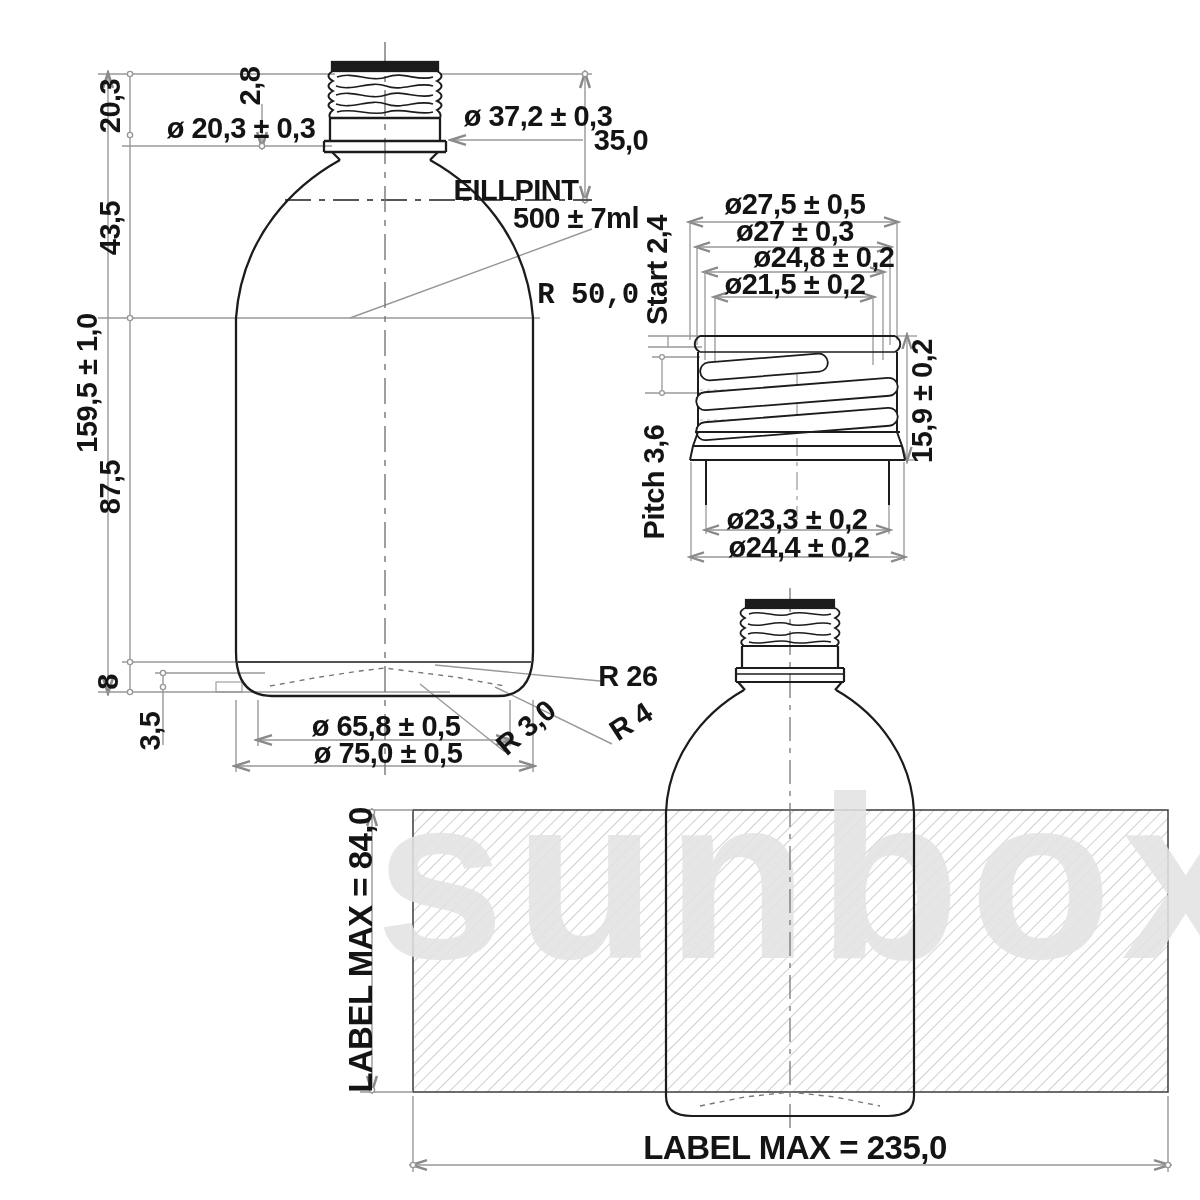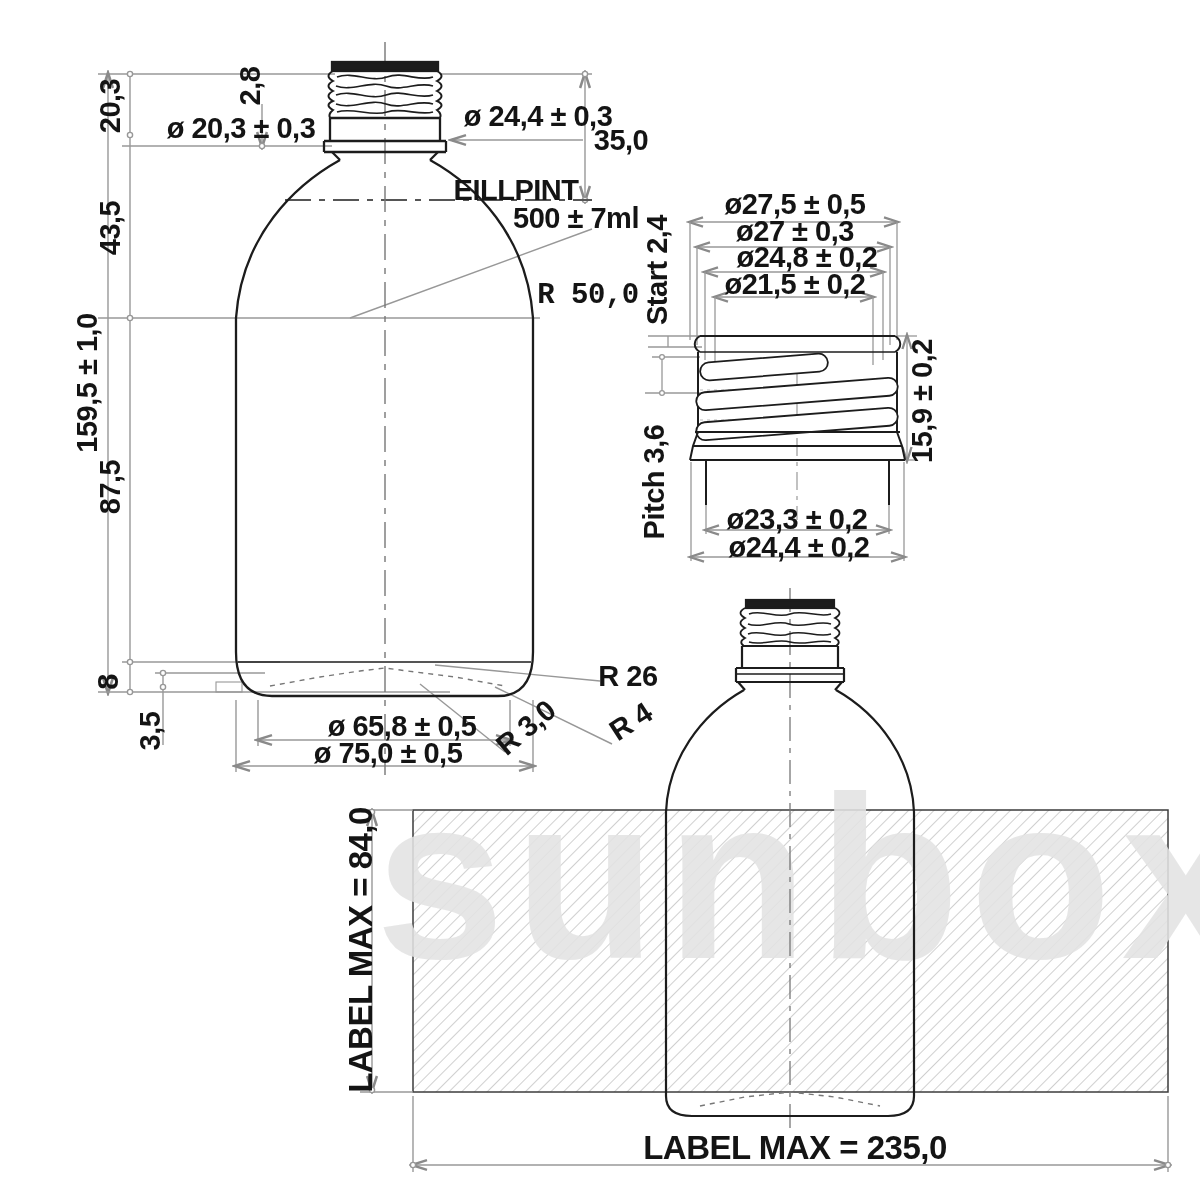--- a/index.html
+++ b/index.html
@@ -225,35 +225,35 @@
 
     <div class="lbl r90" style="left:110px;top:106px;">20,3</div>
     <div class="lbl r90" style="left:110px;top:228px;">43,5</div>
     <div class="lbl r90" style="left:87px;top:383px;">159,5 ± 1,0</div>
     <div class="lbl r90" style="left:110px;top:487px;">87,5</div>
     <div class="lbl r90" style="left:108px;top:682px;">8</div>
     <div class="lbl r90" style="left:150px;top:731px;">3,5</div>
 
     <div class="lbl" style="left:241px;top:128px;">ø 20,3 ± 0,3</div>
     <div class="lbl r90" style="left:250px;top:86px;">2,8</div>
-    <div class="lbl" style="left:538px;top:116px;">ø 24,4 ± 0,3</div>
+    <div class="lbl" style="left:538px;top:116px;">ø 37,2 ± 0,3</div>
     <div class="lbl" style="left:621px;top:140px;">35,0</div>
     <div class="lbl" style="left:516px;top:190px;">EILLPINT</div>
     <div class="lbl" style="left:576px;top:218px;">500 ± 7ml</div>
     <div class="lbl" style="left:588px;top:295px;font-family:Liberation Mono, monospace;">R 50,0</div>
 
     <div class="lbl" style="left:628px;top:676px;">R 26</div>
     <div class="lbl r33" style="left:631px;top:722px;">R 4</div>
     <div class="lbl r40" style="left:526px;top:728px;">R 3,0</div>
-    <div class="lbl" style="left:402px;top:726px;">ø 65,8 ± 0,5</div>
+    <div class="lbl" style="left:386px;top:726px;">ø 65,8 ± 0,5</div>
     <div class="lbl" style="left:388px;top:753px;">ø 75,0 ± 0,5</div>
 
     <div class="lbl" style="left:795px;top:204px;">ø27,5 ± 0,5</div>
     <div class="lbl" style="left:795px;top:231px;">ø27 ± 0,3</div>
-    <div class="lbl" style="left:807px;top:257px;">ø24,8 ± 0,2</div>
+    <div class="lbl" style="left:824px;top:257px;">ø24,8 ± 0,2</div>
     <div class="lbl" style="left:795px;top:284px;">ø21,5 ± 0,2</div>
     <div class="lbl r90" style="left:657px;top:270px;">Start 2,4</div>
     <div class="lbl r90" style="left:654px;top:482px;">Pitch 3,6</div>
     <div class="lbl r90" style="left:922px;top:401px;">15,9 ± 0,2</div>
     <div class="lbl" style="left:797px;top:519px;">ø23,3 ± 0,2</div>
     <div class="lbl" style="left:799px;top:547px;">ø24,4 ± 0,2</div>
 
     <div class="lbl r90 big" style="left:360px;top:950px;">LABEL MAX = 84,0</div>
     <div class="lbl big" style="left:795px;top:1147px;">LABEL MAX = 235,0</div>
   </div>

